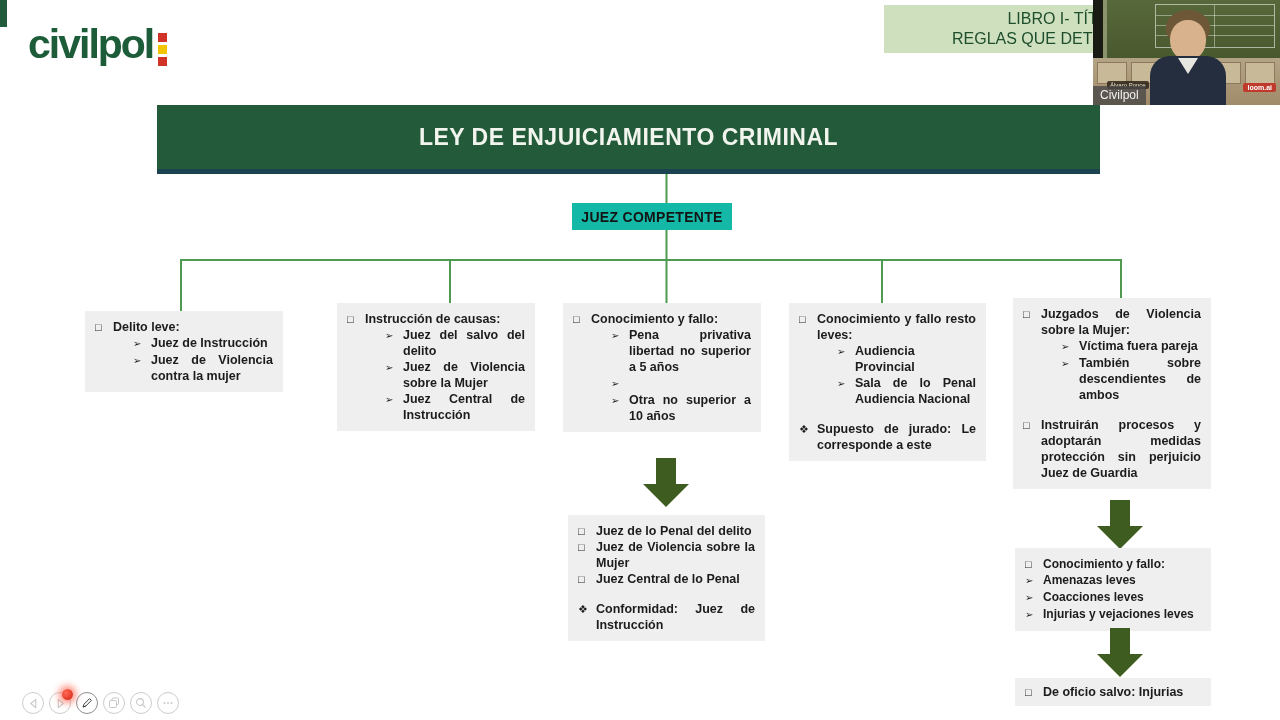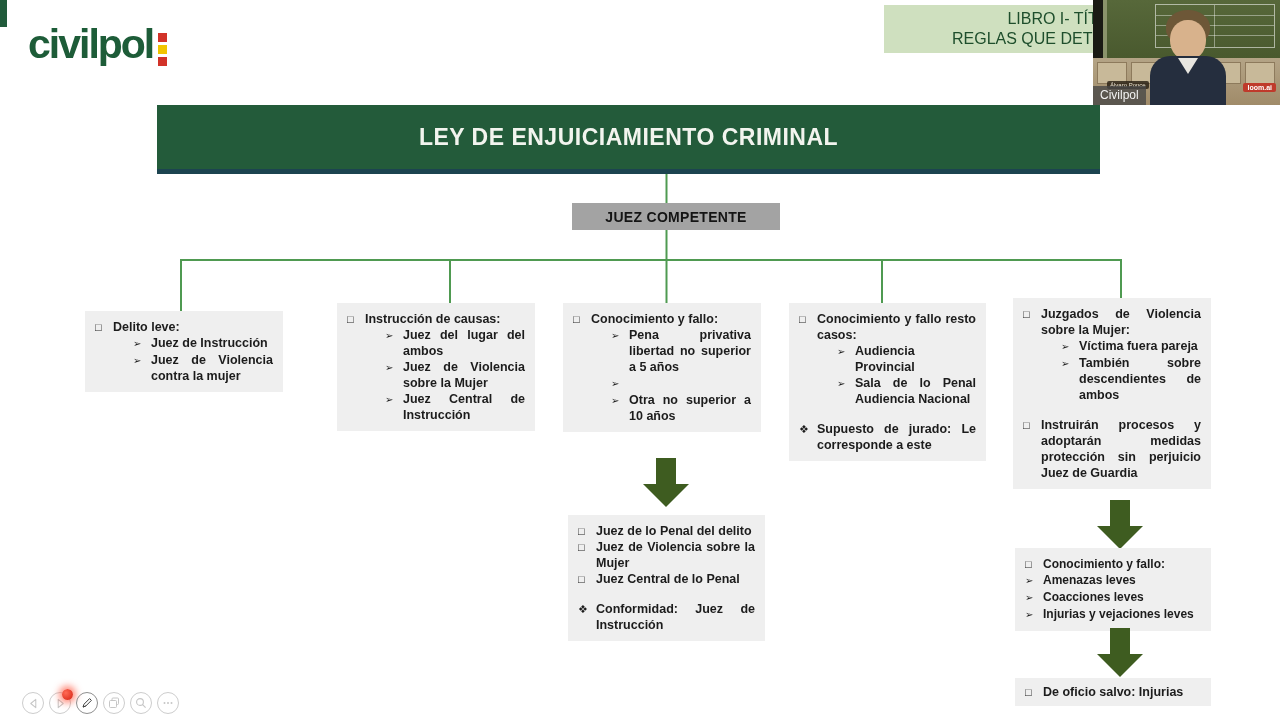--- a/index.html
+++ b/index.html
@@ -36,21 +36,21 @@
   .avatar .hair { position:absolute; left:24px; top:0; width:44px; height:34px; border-radius:50% 50% 42% 42%; background:#6d5737; }
   .avatar .face { position:absolute; left:28px; top:10px; width:36px; height:40px; border-radius:48%; background:#d8b28c; }
   .avatar .body { position:absolute; left:8px; top:46px; width:76px; height:50px; border-radius:20px 20px 0 0; background:#252e3e; }
   .avatar .shirt { position:absolute; left:36px; top:48px; width:0; height:0; border-left:10px solid transparent; border-right:10px solid transparent; border-top:16px solid #e8e6e0; }
   .name-tag { position:absolute; left:14px; top:81px; background:rgba(45,35,22,.85); color:#e9e2d2; font-size:6px; padding:1px 3px; border-radius:2px; }
   .cam-label { position:absolute; left:0; bottom:0; background:rgba(70,70,70,.78); color:#f2f2f2; font-size:12px; padding:2px 7px 3px; }
   .watermark { position:absolute; right:4px; bottom:13px; background:#bf3a2b; color:#fff; font-size:7px; font-weight:bold; padding:1px 4px; border-radius:2px; }
   
   .title-bar { position:absolute; left:157px; top:105px; width:943px; height:69px; background:#235b3a; border-bottom:5px solid #1c4450; display:flex; align-items:center; justify-content:center; }
   .title-bar span { color:#f2f4ee; font-size:23px; font-weight:bold; letter-spacing:.5px; }
-  .root-node { position:absolute; left:572px; top:203px; width:208px; height:27px; background:#a3a3a3; display:flex; align-items:center; justify-content:center; font-size:14px; font-weight:bold; color:#141414; letter-spacing:.3px; }
+  .root-node { position:absolute; left:572px; top:203px; width:160px; height:27px; background:#14b8a6; display:flex; align-items:center; justify-content:center; font-size:14px; font-weight:bold; color:#141414; letter-spacing:.3px; }
   svg.connectors { position:absolute; left:0; top:0; pointer-events:none; }
   
   .node { position:absolute; background:#efefef; padding:8px 10px; font-size:12.5px; font-weight:bold; line-height:16px; color:#1c1c1c; }
   .node .item { display:flex; text-align:justify; }
   .node .item.ind1 { margin-left:38px; }
   .node .item.gap { margin-top:14px; }
   .node .b { flex:none; width:18px; font-size:11px; }
   .node .b.ar { font-size:10px; padding-top:1px; }
   .node .t { flex:1; }
   .n-col1 { left:85px;  top:311px; width:198px; }
@@ -155,21 +155,21 @@
       <span class="t">Juez de Violencia contra la mujer</span>
     </div>
   </div>
 <div class="node n-col2">
     <div class="item ind0">
       <span class="b sq">□</span>
       <span class="t">Instrucción de causas:</span>
     </div>
     <div class="item ind1">
       <span class="b ar">➢</span>
-      <span class="t">Juez del lugar del ambos</span>
+      <span class="t">Juez del salvo del delito</span>
     </div>
     <div class="item ind1">
       <span class="b ar">➢</span>
       <span class="t">Juez de Violencia sobre la Mujer</span>
     </div>
     <div class="item ind1">
       <span class="b ar">➢</span>
       <span class="t">Juez Central de Instrucción</span>
     </div>
   </div>
@@ -186,21 +186,21 @@
       <span class="b ar">➢</span>
     </div>
     <div class="item ind1">
       <span class="b ar">➢</span>
       <span class="t">Otra no superior a 10 años</span>
     </div>
   </div>
 <div class="node n-col4">
     <div class="item ind0">
       <span class="b sq">□</span>
-      <span class="t">Conocimiento y fallo resto casos:</span>
+      <span class="t">Conocimiento y fallo resto leves:</span>
     </div>
     <div class="item ind1">
       <span class="b ar">➢</span>
       <span class="t">Audiencia Provincial</span>
     </div>
     <div class="item ind1">
       <span class="b ar">➢</span>
       <span class="t">Sala de lo Penal Audiencia Nacional</span>
     </div>
     <div class="item ind0 gap">

